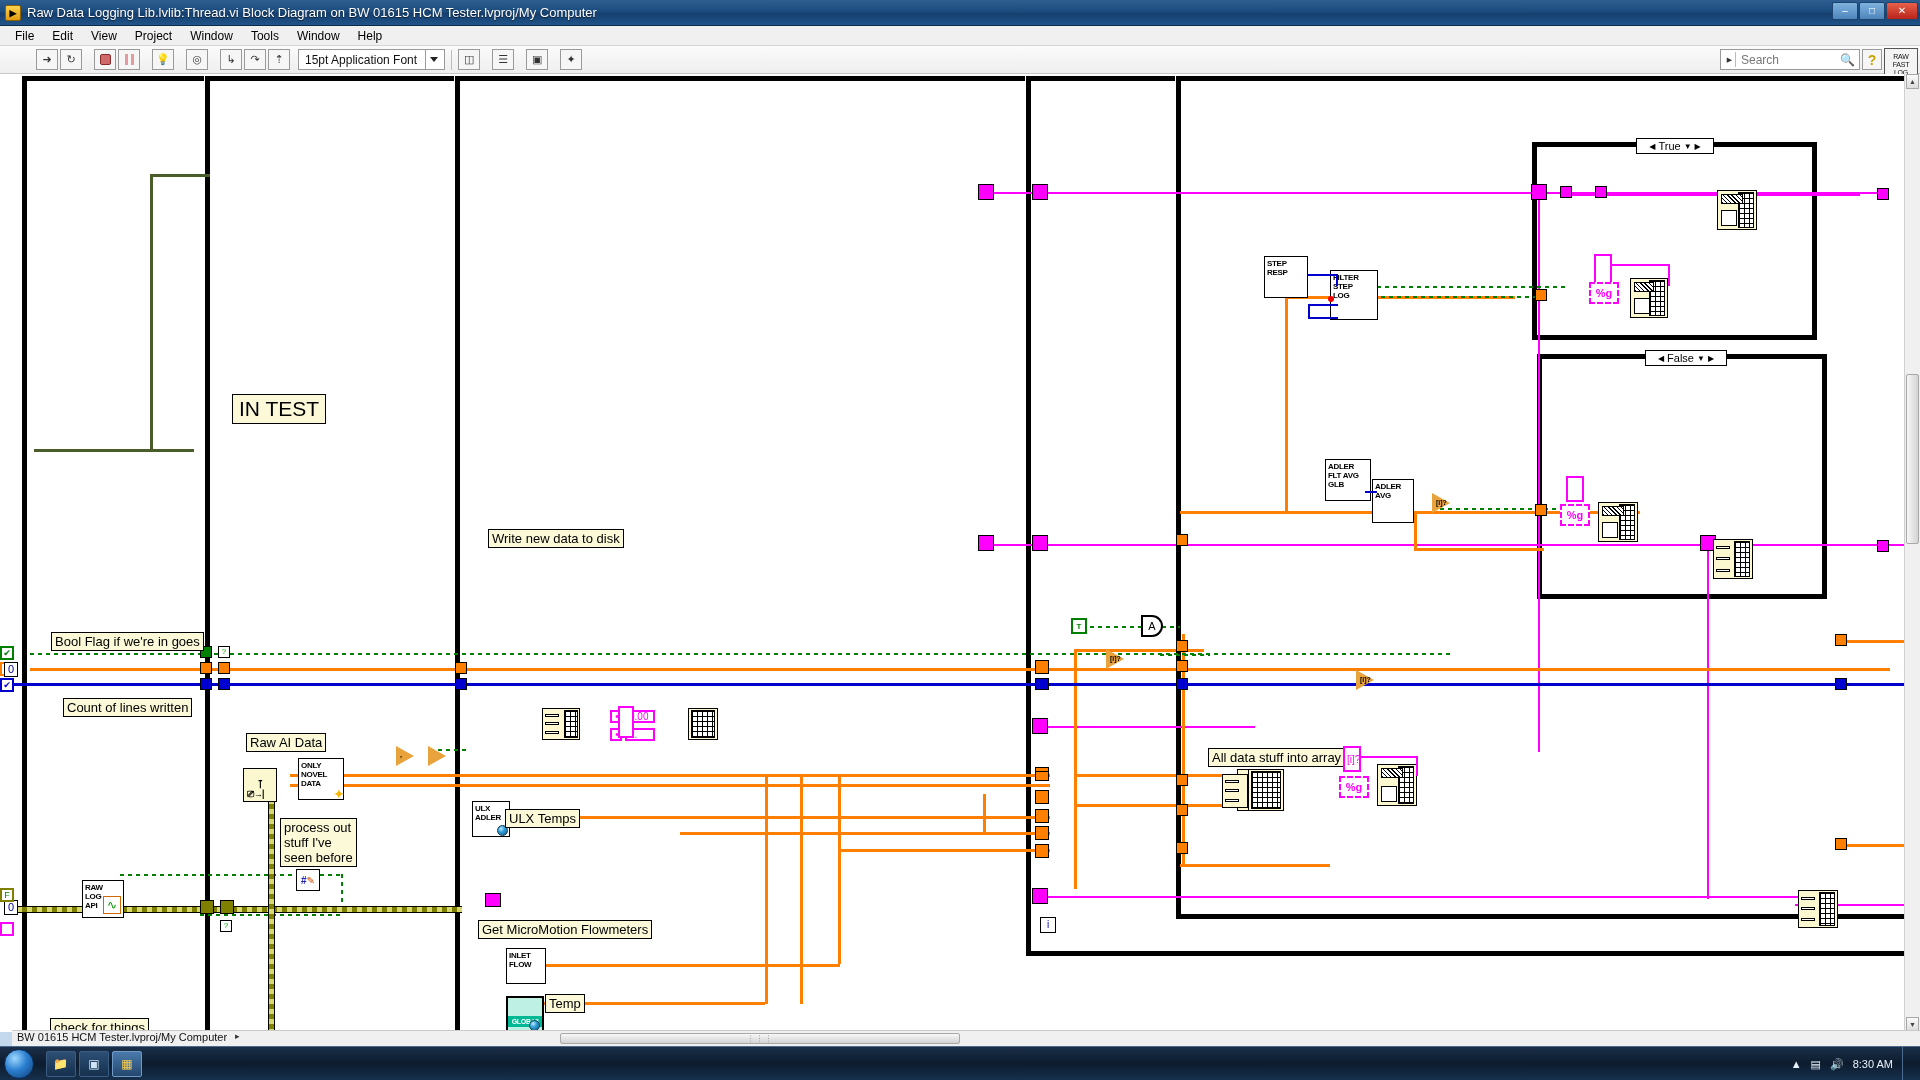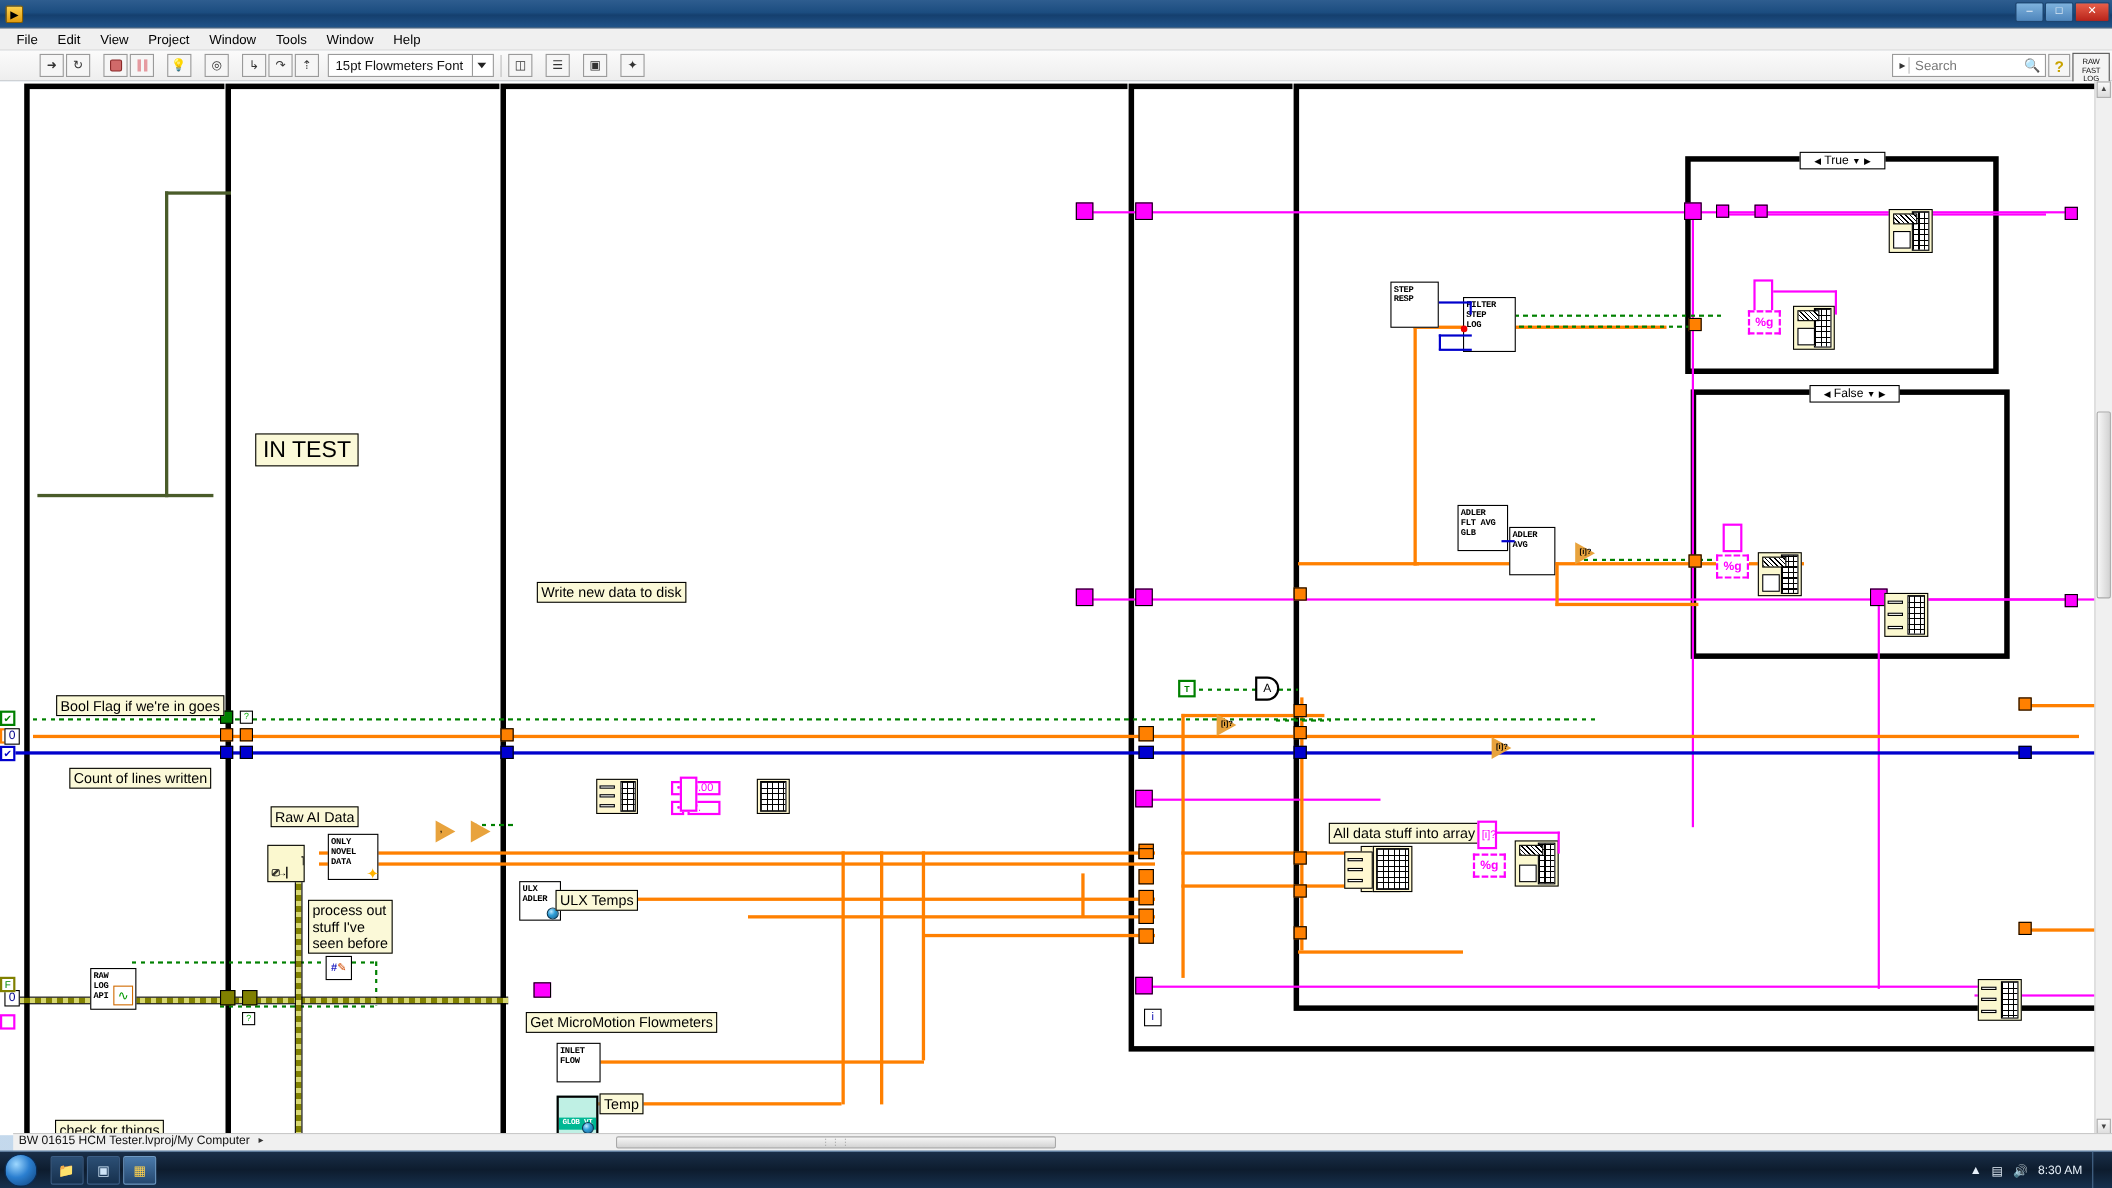--- a/index.html
+++ b/index.html
@@ -161,21 +161,21 @@
     position: absolute;
     background: #fbf9d8; border: 1px solid #000;
     font-family: "Liberation Sans", sans-serif;
     font-size: 13px; line-height: 15px; color: #000;
     padding: 1px 3px; white-space: pre;
   }
   .lbl.big { font-size: 21px; line-height: 24px; padding: 2px 6px; }
 
   .node {
     position: absolute; background: #ffffff; border: 1.5px solid #000;
-    font-family: Liberation Mono, monospace;
+    font-family: Liberation Sans, sans-serif;
     font-size: 8px; line-height: 9px; font-weight: bold;
     color: #000; padding: 2px 2px 0 2px; letter-spacing: -.3px;
     white-space: pre; overflow: hidden;
   }
   .node .globe {
     position: absolute; right: 2px; bottom: 1px; width: 11px; height: 11px; border-radius: 50%;
     background: radial-gradient(circle at 35% 30%, #bfe9ff 0%, #2f9fd8 40%, #1b5c86 100%);
     border: 1px solid #0d3a56;
   }
   .node.globalvi { background: #bff0e4; border: 2px solid #000; }
@@ -247,20 +247,21 @@
   .numconst { position:absolute; border:1px solid #000; background:#fff; color:#00008b;
     font-size:11px; line-height:13px; padding:0 3px; }
 </style>
 </head>
 <body>
 
 <div id="app">
 
   <div id="titlebar">
     <div class="tb-icon">▶</div>
+    <div class="tb-title">Raw Data Logging Lib.lvlib:Thread.vi Block Diagram on BW 01615 HCM Tester.lvproj/My Computer</div>
     <div class="winbtns">
       <div class="winbtn">–</div>
       <div class="winbtn">□</div>
       <div class="winbtn close">✕</div>
     </div>
   </div>
 
   <div id="menubar">
     <div class="mi">File</div>
     <div class="mi">Edit</div>
@@ -285,21 +286,21 @@
     <div class="tsep"></div>
     <div class="tbtn">💡</div>
     <div class="tsep"></div>
     <div class="tbtn">◎</div>
     <div class="tsep"></div>
     <div class="tbtn">↳</div>
     <div class="tbtn">↷</div>
     <div class="tbtn">⇡</div>
 
     <div class="fontbox">
-      <span>15pt Flowmeters Font</span>
+      <span>15pt Application Font</span>
       <span class="caret">
           <i class="arrowdn"></i>
         </span>
     </div>
 
     <div class="tbar-v"></div>
     <div class="tbtn">◫</div>
     <div class="tsep"></div>
     <div class="tbtn">☰</div>
     <div class="tsep"></div>

